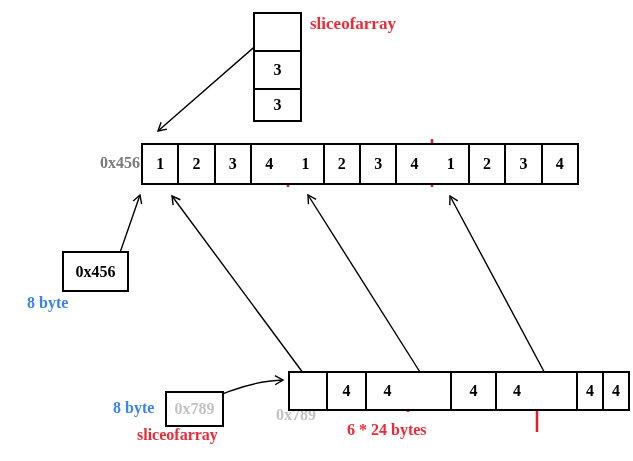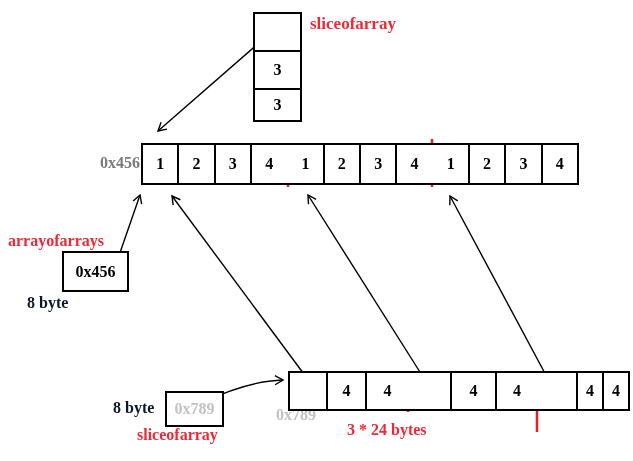--- a/index.html
+++ b/index.html
@@ -44,21 +44,21 @@
   .ptrbox { position:absolute; border:2px solid #000; box-sizing:border-box; background:#fff;
             display:flex; align-items:center; justify-content:center; font-weight:bold; font-size:16px; }
   .box-0x456 { left:62px; top:251px; width:67px; height:41px; color:#000; }
   .box-0x789 { left:165px; top:391px; width:59px; height:36px; color:#c2c2c2; }
 
   
   .lbl { position:absolute; font-weight:bold; white-space:nowrap; }
   .lbl.red   { color:#ee2937; }
   .lbl.gray  { color:#7b7b7b; }
   .lbl.lgray { color:#c2c2c2; }
-  .lbl.black { color:#0f172a; }
+  .lbl.black { color:#3b82f6; }
   .lbl-sliceofarray  { left:310px; top:14px;  font-size:17px; }
   .lbl-addr-456      { left:88px;  top:154px; width:52px; text-align:right; font-size:16px; }
   .lbl-arrayofarrays { left:8px;   top:232px; font-size:16px; }
   .lbl-8byte-top     { left:27px;  top:294px; font-size:16px; }
   .lbl-8byte-bottom  { left:113px; top:399px; font-size:16px; }
   .lbl-arrayofslice  { left:137px; top:426px; font-size:16px; }
   .lbl-addr-789      { left:276px; top:406px; font-size:16px; }
   .lbl-324bytes      { left:347px; top:421px; font-size:16px; }
 </style>
 </head>
@@ -102,21 +102,20 @@
     <div class="cell">1</div>
     <div class="cell">2</div>
     <div class="cell">3</div>
     <div class="cell">4</div>
     <div class="cell">1</div>
     <div class="cell">2</div>
     <div class="cell">3</div>
     <div class="cell">4</div>
   </div>
 
-  <div class="lbl red lbl-arrayofarrays">arrayofarrays</div>
   <div class="ptrbox box-0x456">
     <span>0x456</span>
   </div>
   <div class="lbl black lbl-8byte-top">8 byte</div>
 
   <div class="lbl black lbl-8byte-bottom">8 byte</div>
   <div class="ptrbox box-0x789">
     <span>0x789</span>
   </div>
   <div class="lbl red lbl-arrayofslice">sliceofarray</div>
@@ -126,15 +125,15 @@
     <div class="cell"></div>
     <div class="cell">4</div>
     <div class="cell">4</div>
     <div class="cell"></div>
     <div class="cell">4</div>
     <div class="cell">4</div>
     <div class="cell"></div>
     <div class="cell">4</div>
     <div class="cell">4</div>
   </div>
-  <div class="lbl red lbl-324bytes">3 * 24 bytes</div>
+  <div class="lbl red lbl-324bytes">6 * 24 bytes</div>
 
 </div>
 
 </body></html>

